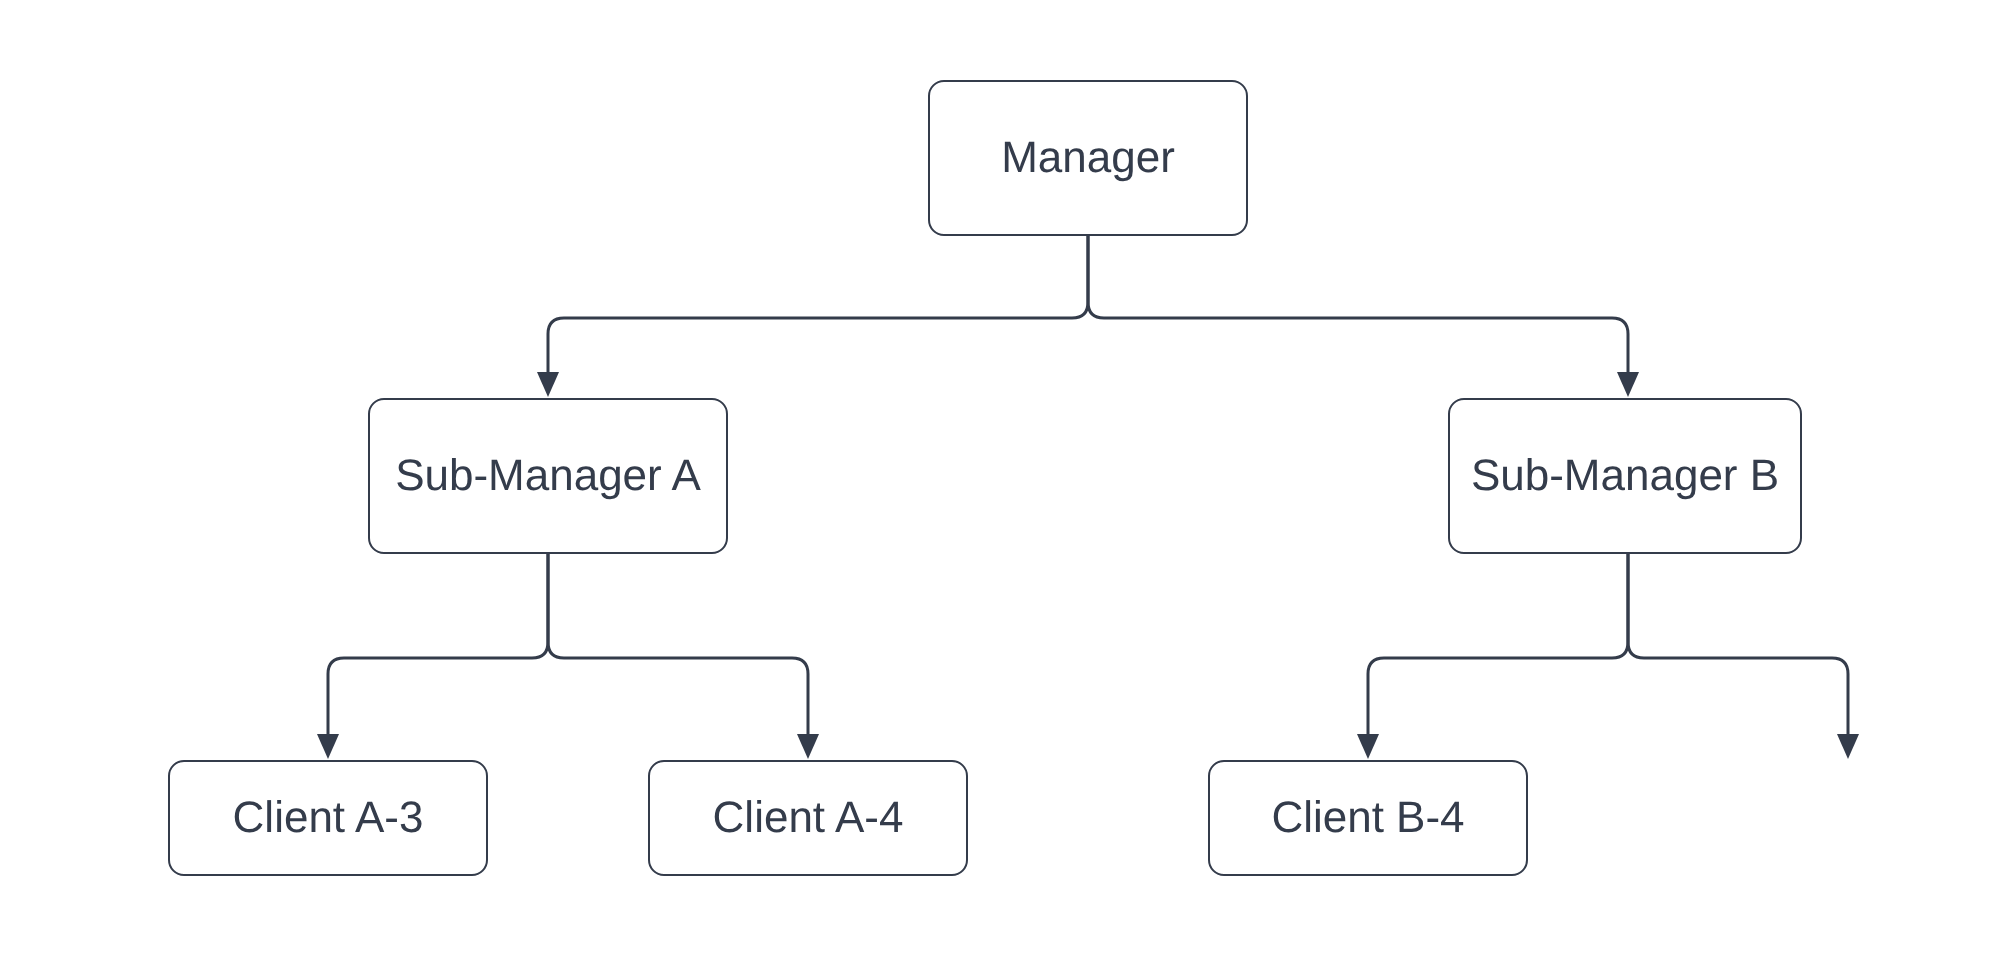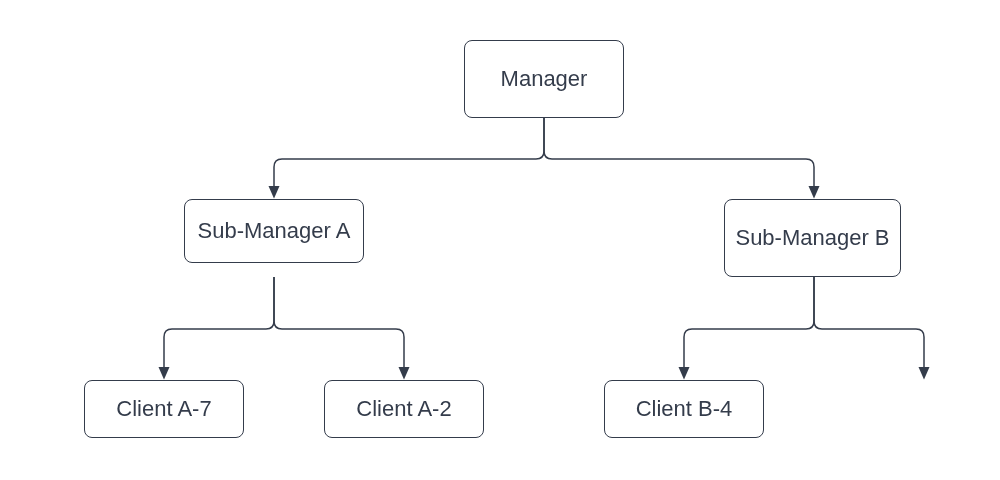--- a/index.html
+++ b/index.html
@@ -41,21 +41,21 @@
     display: flex;
     align-items: center;
     justify-content: center;
     color: #343c4b;
     font-size: 22px;
     line-height: 1.2;
     text-align: center;
     white-space: nowrap;
   }
   .node-manager   { left: 420px; top: 40px;  width: 160px; height: 78px; }
-  .node-sub-a     { left: 140px; top: 199px; width: 180px; height: 64px; }
+  .node-sub-a     { left: 140px; top: 199px; width: 180px; height: 78px; }
   .node-sub-b     { left: 680px; top: 199px; width: 177px; height: 78px; }
   .node-client-a1 { left: 40px;  top: 380px; width: 160px; height: 58px; }
   .node-client-a2 { left: 280px; top: 380px; width: 160px; height: 58px; }
   .node-client-b1 { left: 560px; top: 380px; width: 160px; height: 58px; }
   .node-client-b2 { left: 800px; top: 380px; width: 160px; height: 58px; }
 </style>
 </head>
 <body>
 
 <div class="canvas">
@@ -87,25 +87,25 @@
 
   <div class="node node-sub-a">
     <span>Sub-Manager A</span>
   </div>
 
   <div class="node node-sub-b">
     <span>Sub-Manager B</span>
   </div>
 
   <div class="node node-client-a1">
-    <span>Client A-7</span>
+    <span>Client A-3</span>
   </div>
 
   <div class="node node-client-a2">
-    <span>Client A-2</span>
+    <span>Client A-4</span>
   </div>
 
   <div class="node node-client-b1">
     <span>Client B-4</span>
   </div>
 
 
 </div>
 
 </body></html>

